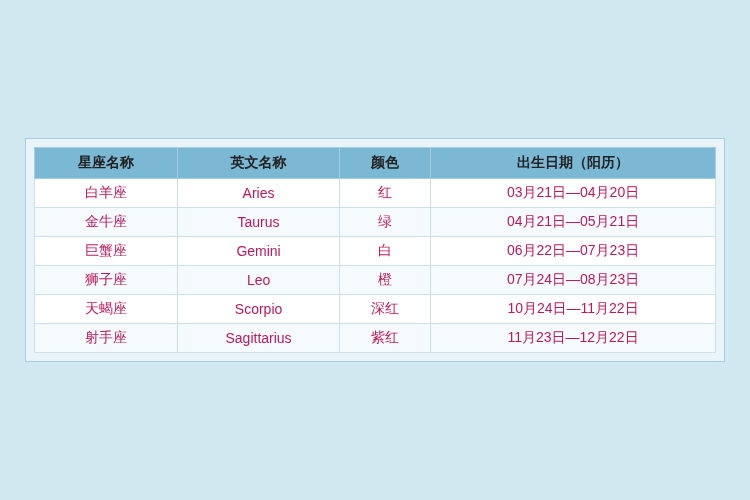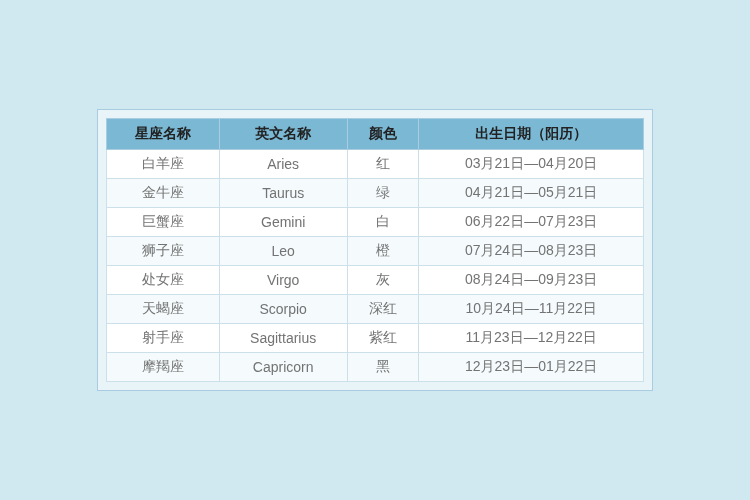--- a/index.html
+++ b/index.html
@@ -14,38 +14,38 @@
       display: flex;
       align-items: center;
       justify-content: center;
       font-family: "Microsoft YaHei", "SimHei", Arial, sans-serif;
       font-size: 14px;
     }
     .container {
       background-color: #e8f4f8;
       border: 1px solid #aacce0;
       padding: 8px;
-      width: 556px;
+      width: 700px;
     }
     table {
       width: 100%;
       border-collapse: collapse;
     }
     th {
       background-color: #7ab8d4;
       color: #222;
       padding: 6px 10px;
       border: 1px solid #aacce0;
       text-align: center;
       font-weight: bold;
       font-size: 14px;
     }
     td {
       background-color: #ffffff;
-      color: #737373;
+      color: #be185d;
       padding: 5px 10px;
       border: 1px solid #cce0ea;
       text-align: center;
       font-size: 14px;
     }
     tr:nth-child(even) td {
       background-color: #f5fbfd;
     }
   </style>
 </head>
@@ -80,38 +80,26 @@
           <td>白</td>
           <td>06月22日—07月23日</td>
         </tr>
         <tr>
           <td>狮子座</td>
           <td>Leo</td>
           <td>橙</td>
           <td>07月24日—08月23日</td>
         </tr>
         <tr>
-          <td>处女座</td>
-          <td>Virgo</td>
-          <td>灰</td>
-          <td>08月24日—09月23日</td>
-        </tr>
-        <tr>
           <td>天蝎座</td>
           <td>Scorpio</td>
           <td>深红</td>
           <td>10月24日—11月22日</td>
         </tr>
         <tr>
           <td>射手座</td>
           <td>Sagittarius</td>
           <td>紫红</td>
           <td>11月23日—12月22日</td>
         </tr>
-        <tr>
-          <td>摩羯座</td>
-          <td>Capricorn</td>
-          <td>黑</td>
-          <td>12月23日—01月22日</td>
-        </tr>
       </tbody>
   </table>
 </div>
 
 </body></html>

